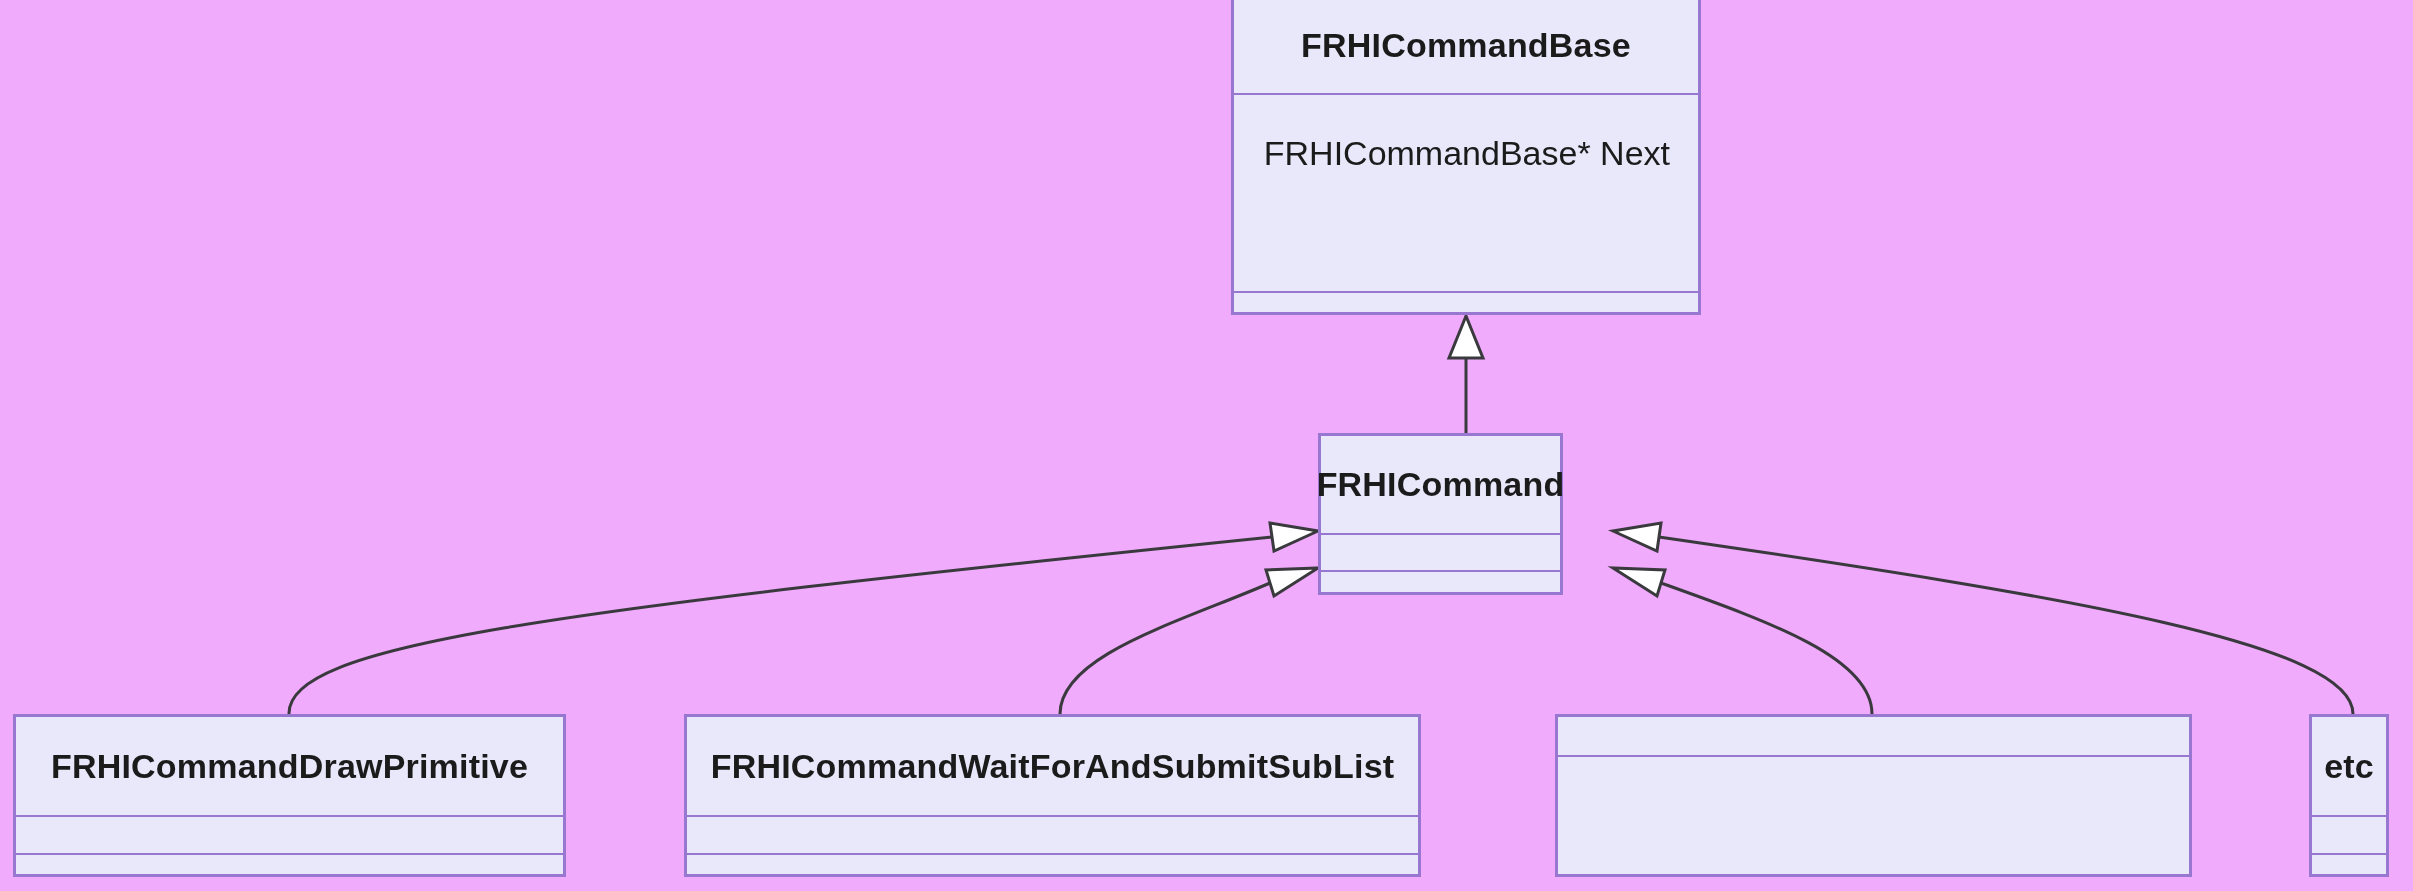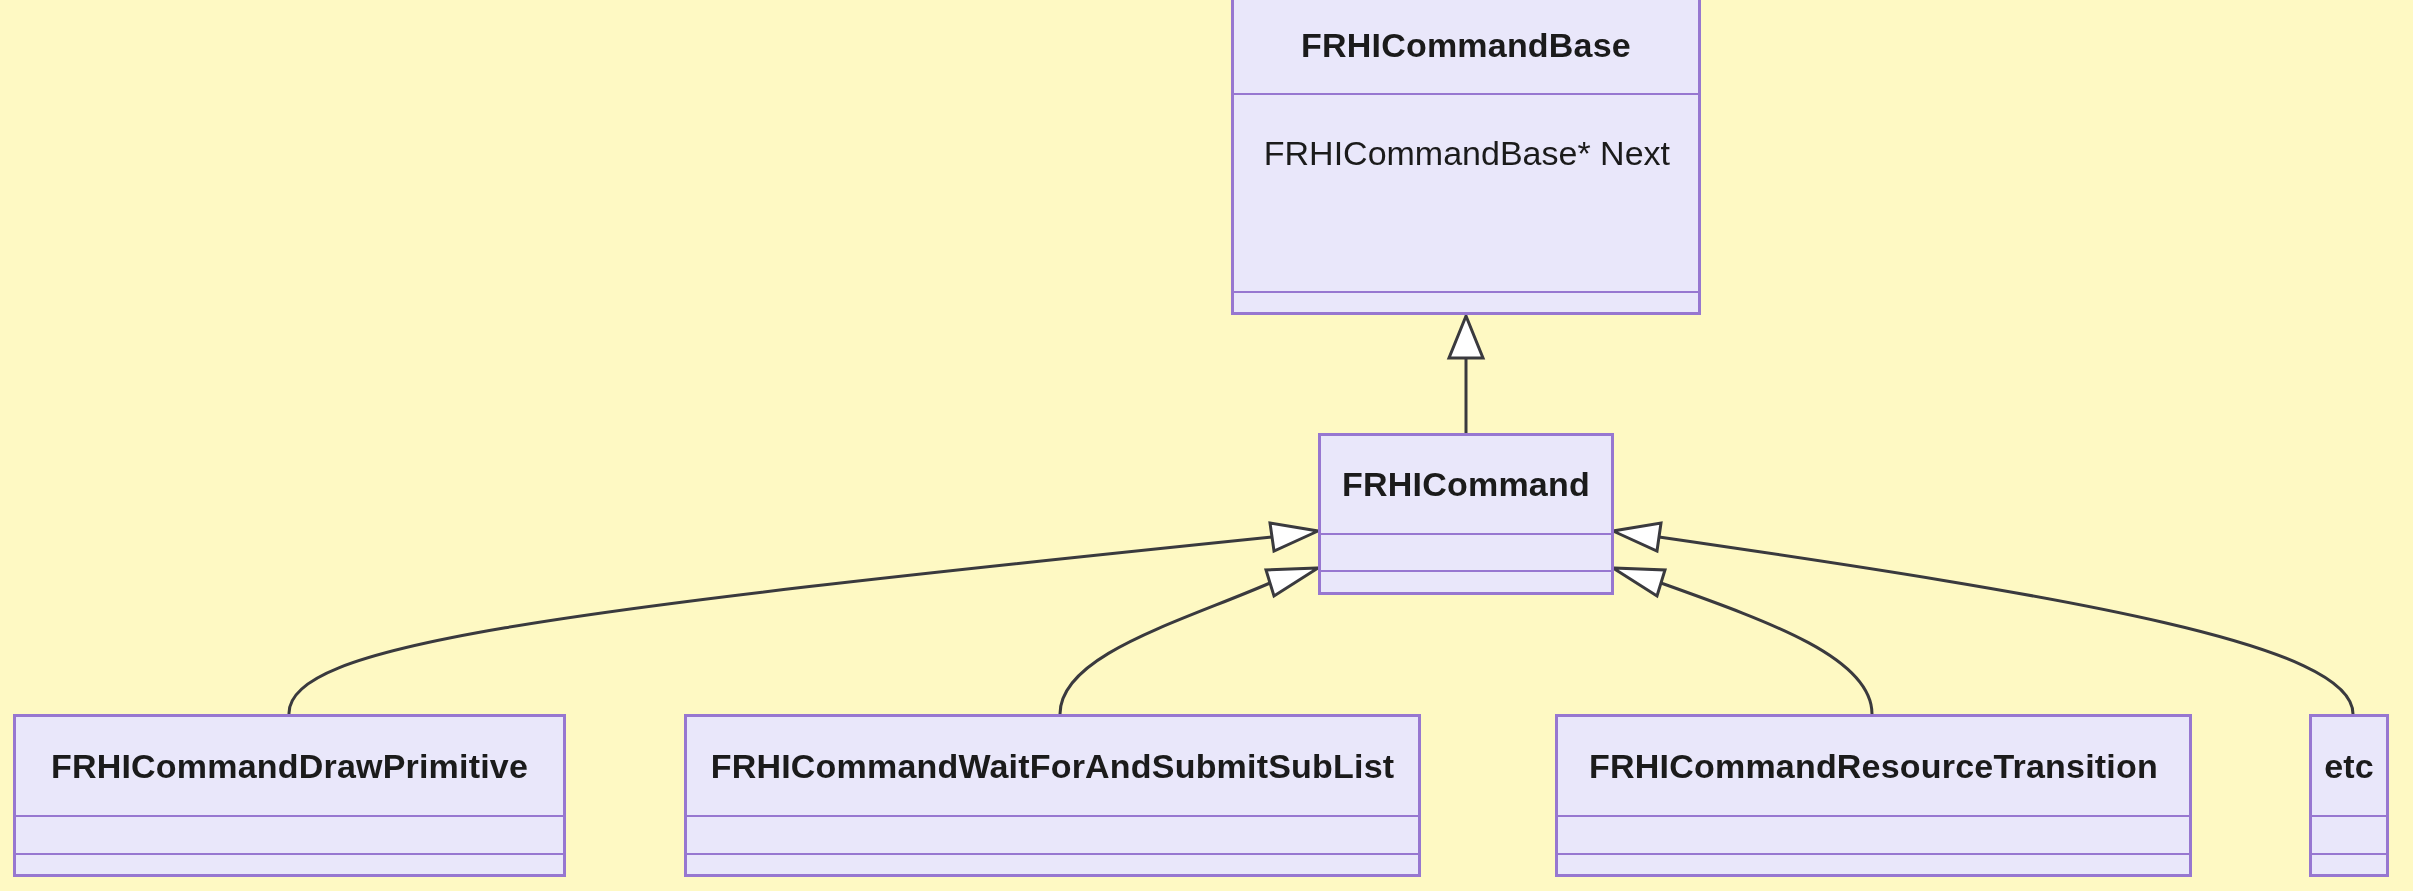--- a/index.html
+++ b/index.html
@@ -6,21 +6,21 @@
     margin: 0;
     padding: 0;
     background: #FFFFFF;
     font-family: "Liberation Sans", sans-serif;
   }
   #canvas {
     position: relative;
     width: 2413px;
     height: 891px;
     overflow: hidden;
-    background: #fef9c3;
+    background: #f0abfc;
   }
   #edges {
     position: absolute;
     left: 0;
     top: 0;
     z-index: 0;
   }
   .class-box {
     position: absolute;
     z-index: 1;
@@ -54,21 +54,21 @@
     white-space: nowrap;
     text-align: right;
   }
   .class-footer {
     flex: 1 1 auto;
   }
   
   .box-base   { left: 1231px; top: -6px;  width: 470px; height: 321px; }
   .box-base   .class-title   { height: 96px; }
   .box-base   .class-members { height: 198px; }
-  .box-command{ left: 1318px; top: 433px; width: 296px; height: 162px; }
+  .box-command{ left: 1318px; top: 433px; width: 245px; height: 162px; }
   .box-command .class-title  { height: 97px; }
   .box-command .class-mid    { height: 37px; }
   .box-derived{ top: 714px; height: 163px; }
   .box-derived .class-title  { height: 98px; }
   .box-derived .class-mid    { height: 38px; }
   .box-drawprimitive      { left: 13px;   width: 553px; }
   .box-waitfor            { left: 684px;  width: 737px; }
   .box-resourcetransition { left: 1555px; width: 637px; }
   .box-etc                { left: 2309px; width: 80px;  }
 </style>
@@ -125,21 +125,20 @@
     <div class="class-section class-footer"></div>
   </div>
 
   <div class="class-box box-derived box-waitfor">
     <div class="class-section class-title">FRHICommandWaitForAndSubmitSubList</div>
     <div class="class-section class-mid"></div>
     <div class="class-section class-footer"></div>
   </div>
 
   <div class="class-box box-derived box-resourcetransition">
-    <div class="class-section class-title">FRHICommandResourceTransition</div>
     <div class="class-section class-mid"></div>
     <div class="class-section class-footer"></div>
   </div>
 
   <div class="class-box box-derived box-etc">
     <div class="class-section class-title">etc</div>
     <div class="class-section class-mid"></div>
     <div class="class-section class-footer"></div>
   </div>
 

